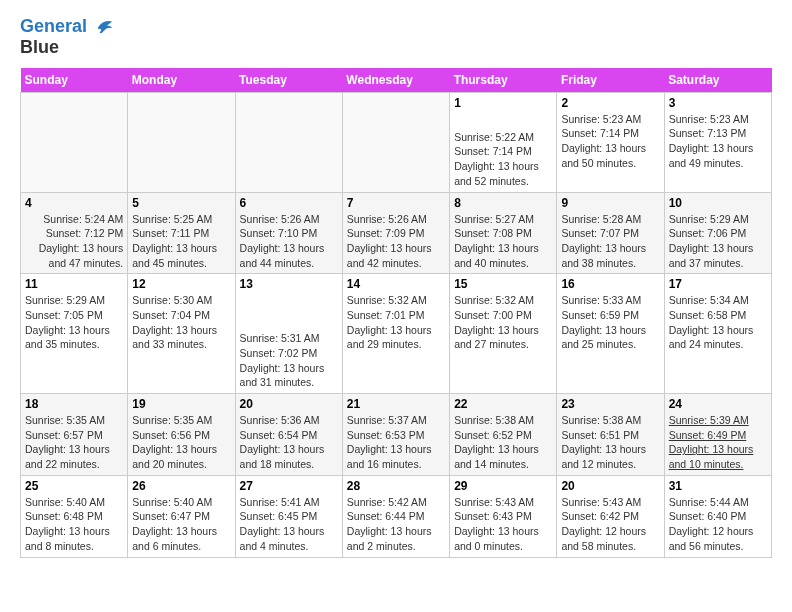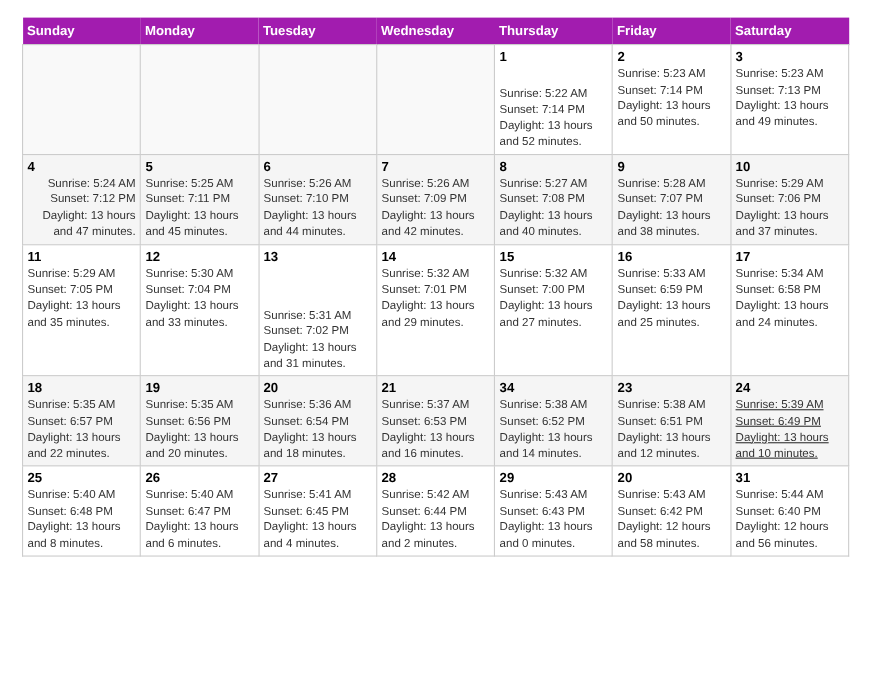--- a/index.html
+++ b/index.html
@@ -52,21 +52,21 @@
     .subtitle {
       font-size: 16px;
       color: #555;
     }
     table {
       width: 100%;
       border-collapse: collapse;
       font-size: 11px;
     }
     thead tr th {
-      background-color: #a21caf;
+      background-color: #d946ef;
       color: #fff;
       padding: 5px 4px;
       text-align: left;
       font-size: 12px;
       font-weight: bold;
     }
     tbody tr td {
       border: 1px solid #ccc;
       padding: 3px 4px;
       vertical-align: top;
@@ -89,20 +89,38 @@
       line-height: 1.4;
     }
     .empty-cell {
       background: #f9f9f9;
     }
   </style>
 </head>
 <body>
 
 <div class="page">
+  <div class="header">
+    <div class="logo">
+      <div>
+        <div class="logo-text">
+          <span style="color:#2979c1">General</span>
+          <svg class="logo-icon" viewBox="0 0 22 22" style="display:inline;vertical-align:middle;">
+            <path d="M4 12 Q10 2 20 5 Q16 8 14 10 Q18 9 20 12 Q14 11 11 15 Q9 18 6 18 Q8 15 8 13 Q6 14 4 12Z" fill="#2979c1"></path>
+          </svg>
+          <br>
+          <span style="color:#333">Blue</span>
+        </div>
+      </div>
+    </div>
+    <div class="title-block">
+      <div class="main-title"></div>
+      <div class="subtitle"></div>
+    </div>
+  </div>
 
   <table>
     <thead>
       <tr>
       <th>Sunday</th>
           <th>Monday</th>
           <th>Tuesday</th>
           <th>Wednesday</th>
           <th>Thursday</th>
           <th>Friday</th>
@@ -262,21 +280,21 @@
 and 18 minutes.</div>
           </td>
           <td>
             <span class="day-num">21</span>
             <div class="day-info" style="white-space: pre-line;">Sunrise: 5:37 AM
 Sunset: 6:53 PM
 Daylight: 13 hours
 and 16 minutes.</div>
           </td>
           <td>
-            <span class="day-num">34</span>
+            <span class="day-num">22</span>
             <div class="day-info" style="white-space: pre-line;">Sunrise: 5:38 AM
 Sunset: 6:52 PM
 Daylight: 13 hours
 and 14 minutes.</div>
           </td>
           <td>
             <span class="day-num">23</span>
             <div class="day-info" style="white-space: pre-line;">Sunrise: 5:38 AM
 Sunset: 6:51 PM
 Daylight: 13 hours

